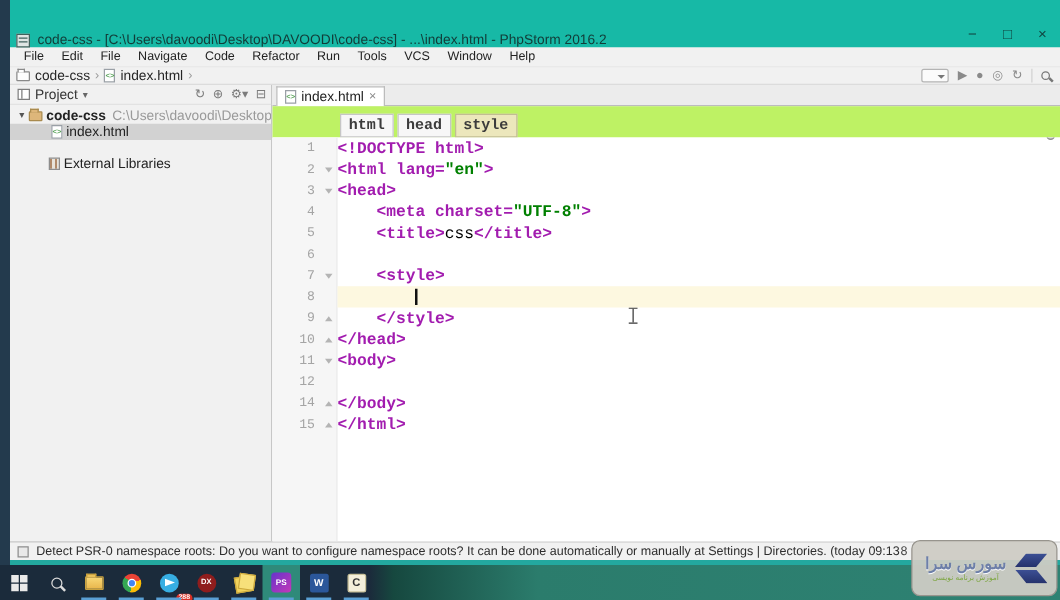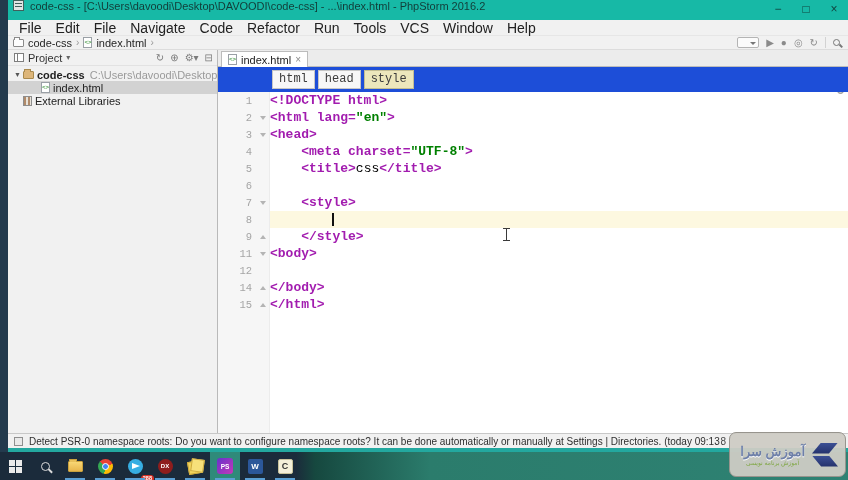--- a/index.html
+++ b/index.html
@@ -2,29 +2,29 @@
 <html><head>
 <meta charset="utf-8">
 <style>
   * { margin:0; padding:0; box-sizing:border-box; }
   html,body { width:848px; height:480px; overflow:hidden; }
   body { position:relative; background:#233a4d; font-family:"Liberation Sans",sans-serif; font-size:11px; color:#1a1a1a; }
 
   
   .window { position:absolute; left:8px; top:0; right:0; bottom:28px; display:flex; flex-direction:column; background:#f1f1f1; border-bottom:4px solid #23a89f; }
 
-  .titlebar { height:20px; background:#17b9a6; display:flex; align-items:flex-start; padding-left:5px; flex:none; }
+  .titlebar { height:38px; background:#17b9a6; display:flex; align-items:flex-end; padding-left:5px; flex:none; }
   .win-icon { width:11px; height:11px; background:#dfe5e4; border:1px solid #40605c; margin-right:6px; position:relative; }
   .win-icon::after { content:""; position:absolute; left:1px; right:1px; top:2px; height:1px; background:#40605c; box-shadow:0 3px 0 #40605c; }
   .title-text { font-size:11px; color:#123c38; white-space:nowrap; overflow:hidden; flex:1; }
   .win-controls { display:flex; flex:none; }
   .win-btn { width:28px; height:20px; text-align:center; line-height:19px; font-size:12px; color:#114540; cursor:default; }
 
   .menubar { height:16px; background:#f1f1f1; display:flex; align-items:center; padding-left:4px; flex:none; border-bottom:1px solid #e6e6e6; }
-  .menu-item { padding:0 7px; font-size:14px; color:#222; }
+  .menu-item { padding:0 7px; font-size:10px; color:#222; }
 
   .crumbbar { height:14px; background:#f1f1f1; display:flex; align-items:center; padding-left:5px; flex:none; border-bottom:1px solid #dcdcdc; }
   .crumb-sep { color:#9b9b9b; margin:0 4px; font-size:10px; }
   .crumb-label { font-size:11px; color:#262626; }
   .crumbbar .toolbar-right { margin-left:auto; display:flex; align-items:center; gap:7px; padding-right:8px; }
   .combo { width:22px; height:11px; background:#fbfbfb; border:1px solid #b4b4b4; border-radius:2px; position:relative; }
   .combo::after { content:""; position:absolute; right:2px; top:4px; border-left:3px solid transparent; border-right:3px solid transparent; border-top:3px solid #777; }
   .tb-glyph { color:#8a8a8a; font-size:10px; line-height:10px; }
   .mag { width:7px; height:7px; border:1.5px solid #777; border-radius:50%; position:relative; display:inline-block; }
   .mag::after { content:""; position:absolute; width:4px; height:1.5px; background:#777; transform:rotate(45deg); right:-4px; bottom:-1px; }
@@ -58,21 +58,21 @@
   .ico-html { width:9px; height:11px; background:#fff; border:1px solid #9aa0a6; font-size:6px; font-weight:bold; color:#4f9e4f; text-align:center; line-height:9px; font-family:"Liberation Mono",monospace; }
   .ico-library { width:9px; height:10px; background:repeating-linear-gradient(90deg,#b08a6a 0 2px,#e8e3da 2px 4px); border:1px solid #8d8d8d; }
 
   
   .editor { flex:1; display:flex; flex-direction:column; min-width:0; background:#fff; position:relative; }
   .tabrow { height:17px; background:#ececec; border-bottom:1px solid #bcbcbc; display:flex; align-items:flex-end; padding-left:3px; flex:none; }
   .tab { height:16px; background:#fff; border:1px solid #bcbcbc; border-bottom:none; display:flex; align-items:center; gap:4px; padding:0 6px; margin-bottom:-1px; }
   .tab-label { font-size:11px; color:#222; }
   .tab-close { color:#8a8a8a; font-size:10px; }
 
-  .crumbs { height:25px; background:#1d4ed8; display:flex; align-items:center; gap:3px; padding-left:54px; flex:none; }
+  .crumbs { height:25px; background:#bef264; display:flex; align-items:flex-end; gap:3px; padding-left:54px; flex:none;font-weight:bold; }
   .chip { border:1px solid #c6c6c6; background:#f7f7f7; padding:1px 6px 2px; font-family:"Liberation Mono",monospace; font-size:12px; color:#3c3c3c; }
   .chip.active { background:#ece7bc; border-color:#c2bd93; }
 
   .code { flex:1; position:relative; background:#fff; overflow:hidden; }
   .gutter-bg { position:absolute; left:0; top:0; bottom:0; width:52px; background:#f6f6f6; border-right:1px solid #ececec; }
   .line { position:relative; display:flex; height:17px; align-items:center; }
   .num { width:38px; flex:none; text-align:right; font-family:"Liberation Mono",monospace; font-size:10.5px; color:#a5a5a5; padding-right:4px; }
   .foldcol { width:14px; flex:none; display:flex; align-items:center; justify-content:center; }
   .fold-down::after { content:""; border-left:3px solid transparent; border-right:3px solid transparent; border-top:4px solid #b4b4b4; }
   .fold-up::after { content:""; border-left:3px solid transparent; border-right:3px solid transparent; border-bottom:4px solid #b4b4b4; }
@@ -196,21 +196,21 @@
             <span class="tree-arrow">▼</span>
             <span class="ico ico-folder-amber"></span>
             <span class="tree-label bold">code-css</span>
             <span class="tree-path">C:\Users\davoodi\Desktop\DAVOODI\code-css</span>
           </div>
           <div class="tree-row selected" style="padding-left: 22px;">
             <span class="tree-arrow"></span>
             <span class="ico ico-html">&lt;&gt;</span>
             <span class="tree-label">index.html</span>
           </div>
-          <div class="tree-row" style="padding-left: 4px;">
+          <div class="tree-row" style="padding-left: 20px; margin-top: 12px;">
             <span class="tree-arrow"></span>
             <span class="ico ico-library"></span>
             <span class="tree-label">External Libraries</span>
           </div>
         </div>
     </div>
 
     <div class="editor">
       <div class="tabrow">
         <span class="tab">
@@ -267,20 +267,25 @@
             <span class="num">8</span>
             <span class="foldcol"></span>
             <span class="content"><span class="caret"></span></span>
           </div>
           <div class="line">
             <span class="num">9</span>
             <span class="foldcol fold-up"></span>
             <span class="content"><span class="tk-p">    </span><span class="tk-t">&lt;/style&gt;</span></span>
           </div>
           <div class="line">
+            <span class="num">10</span>
+            <span class="foldcol fold-up"></span>
+            <span class="content"><span class="tk-t">&lt;/head&gt;</span></span>
+          </div>
+          <div class="line">
             <span class="num">11</span>
             <span class="foldcol fold-down"></span>
             <span class="content"><span class="tk-t">&lt;body&gt;</span></span>
           </div>
           <div class="line">
             <span class="num">12</span>
             <span class="foldcol"></span>
             <span class="content"></span>
           </div>
           <div class="line">
@@ -348,20 +353,20 @@
       <span class="tb-ul"></span>
     </div>
     <div class="tb-cell">
       <span class="k-capp">C</span>
       <span class="tb-ul"></span>
     </div>
   </div>
 
 <div class="watermark">
   <div class="wm-text">
-    <div class="wm-title">آموزش سرا</div>
+    <div class="wm-title">سورس سرا</div>
     <div class="wm-sub">آموزش برنامه نویسی</div>
   </div>
   <div class="wm-logo">
     <div class="wm-chev top"></div>
     <div class="wm-chev bot"></div>
   </div>
 </div>
 
 </body></html>

